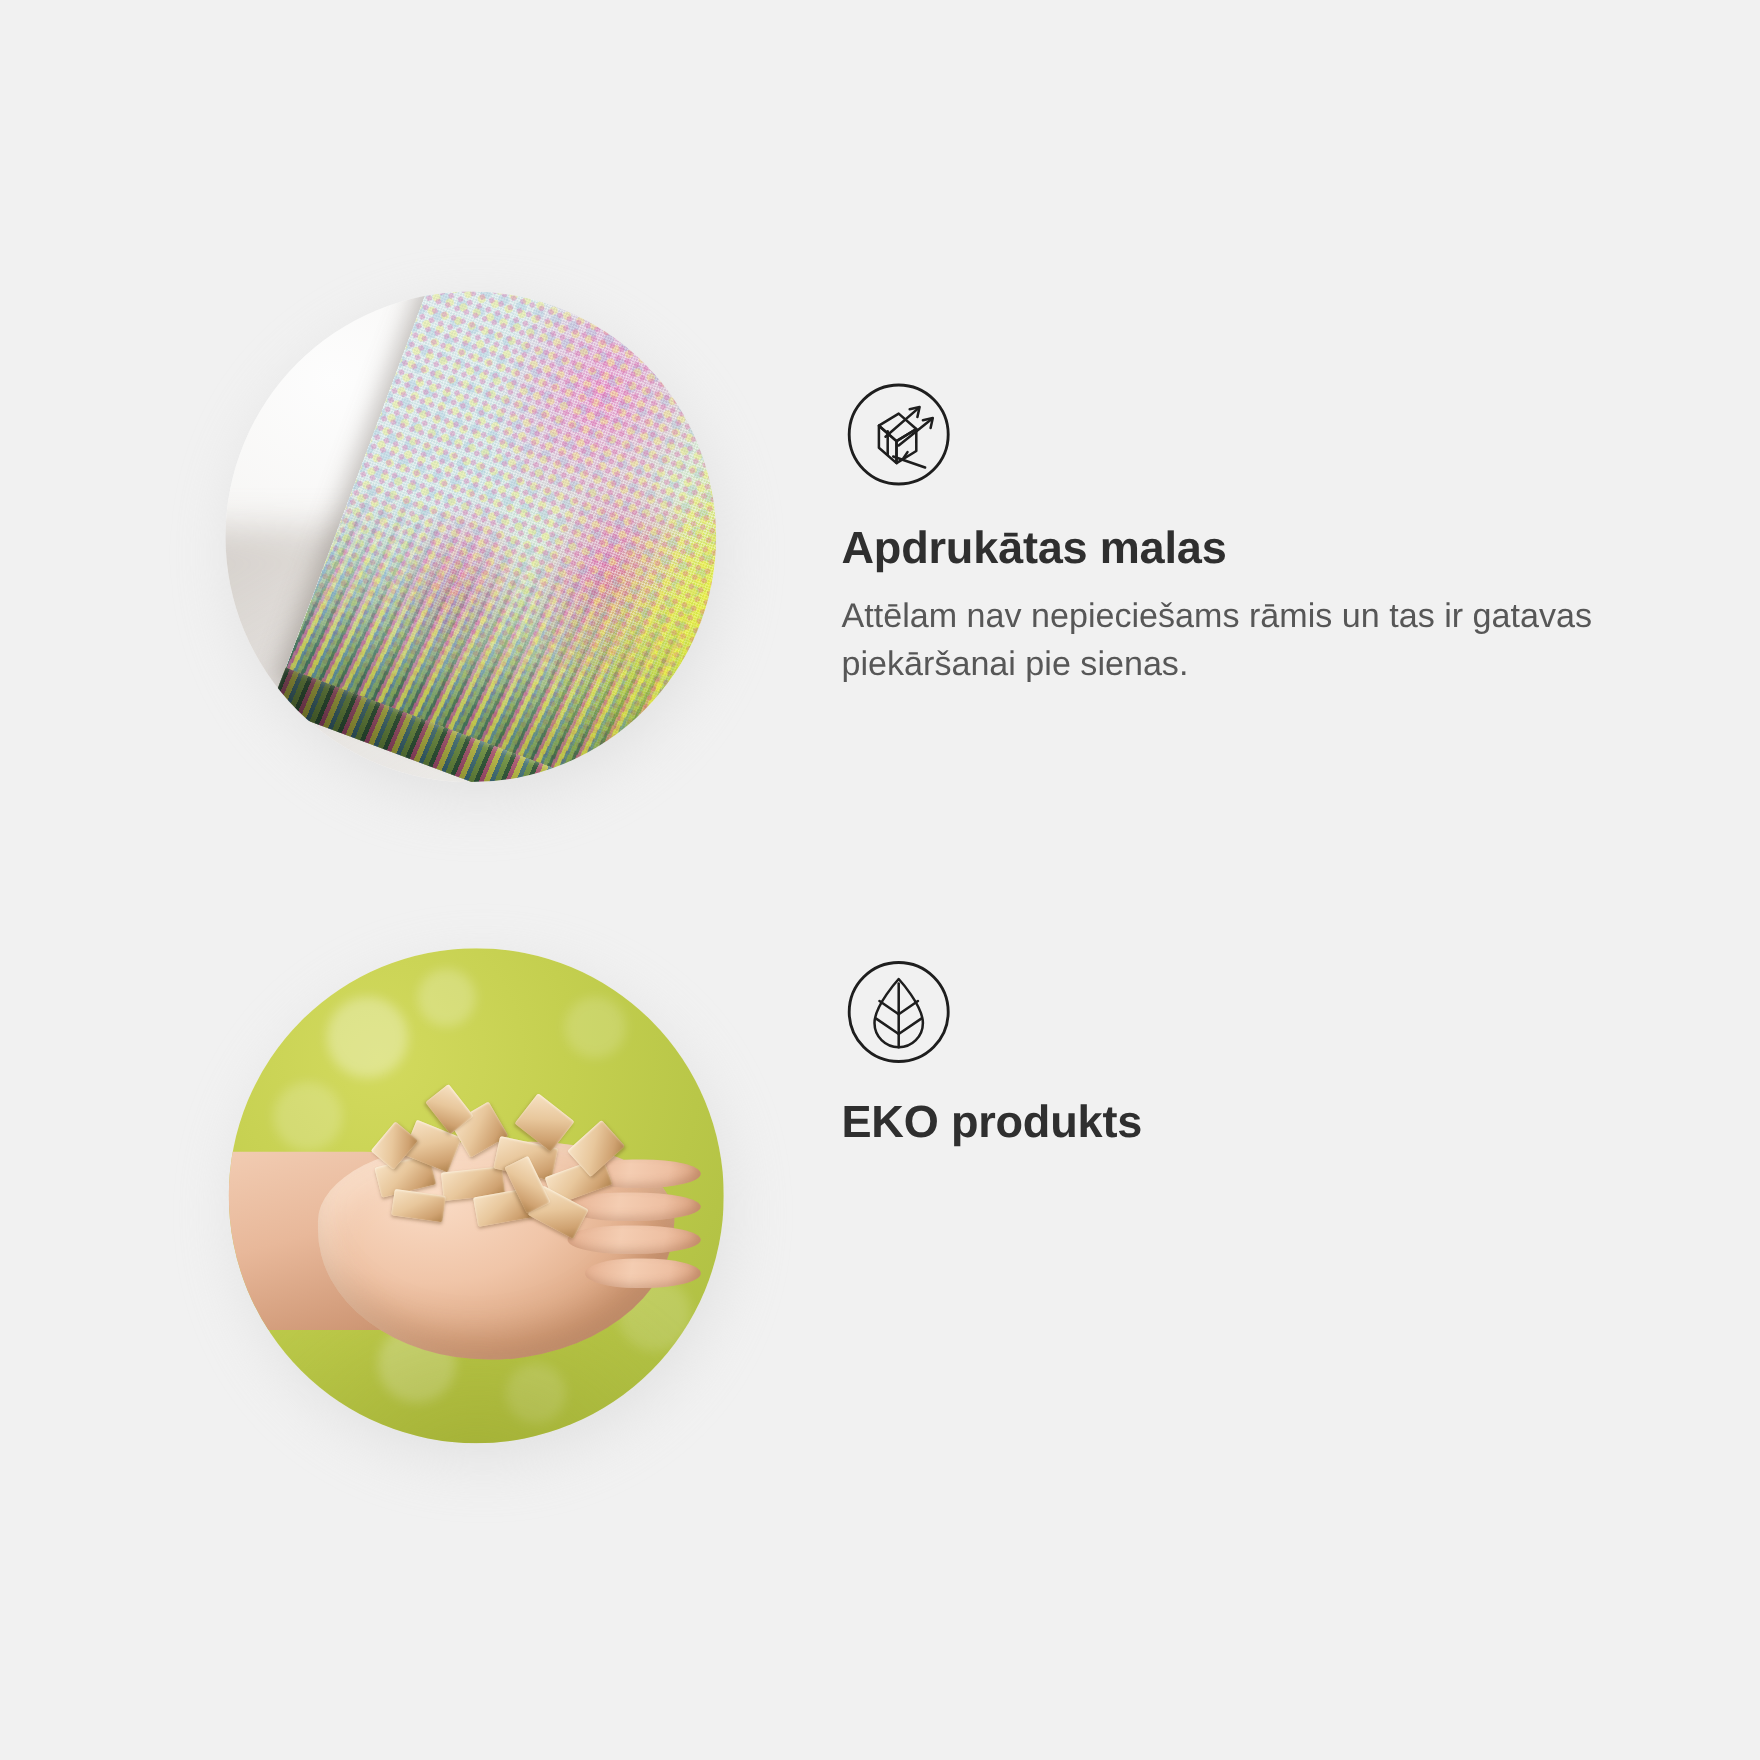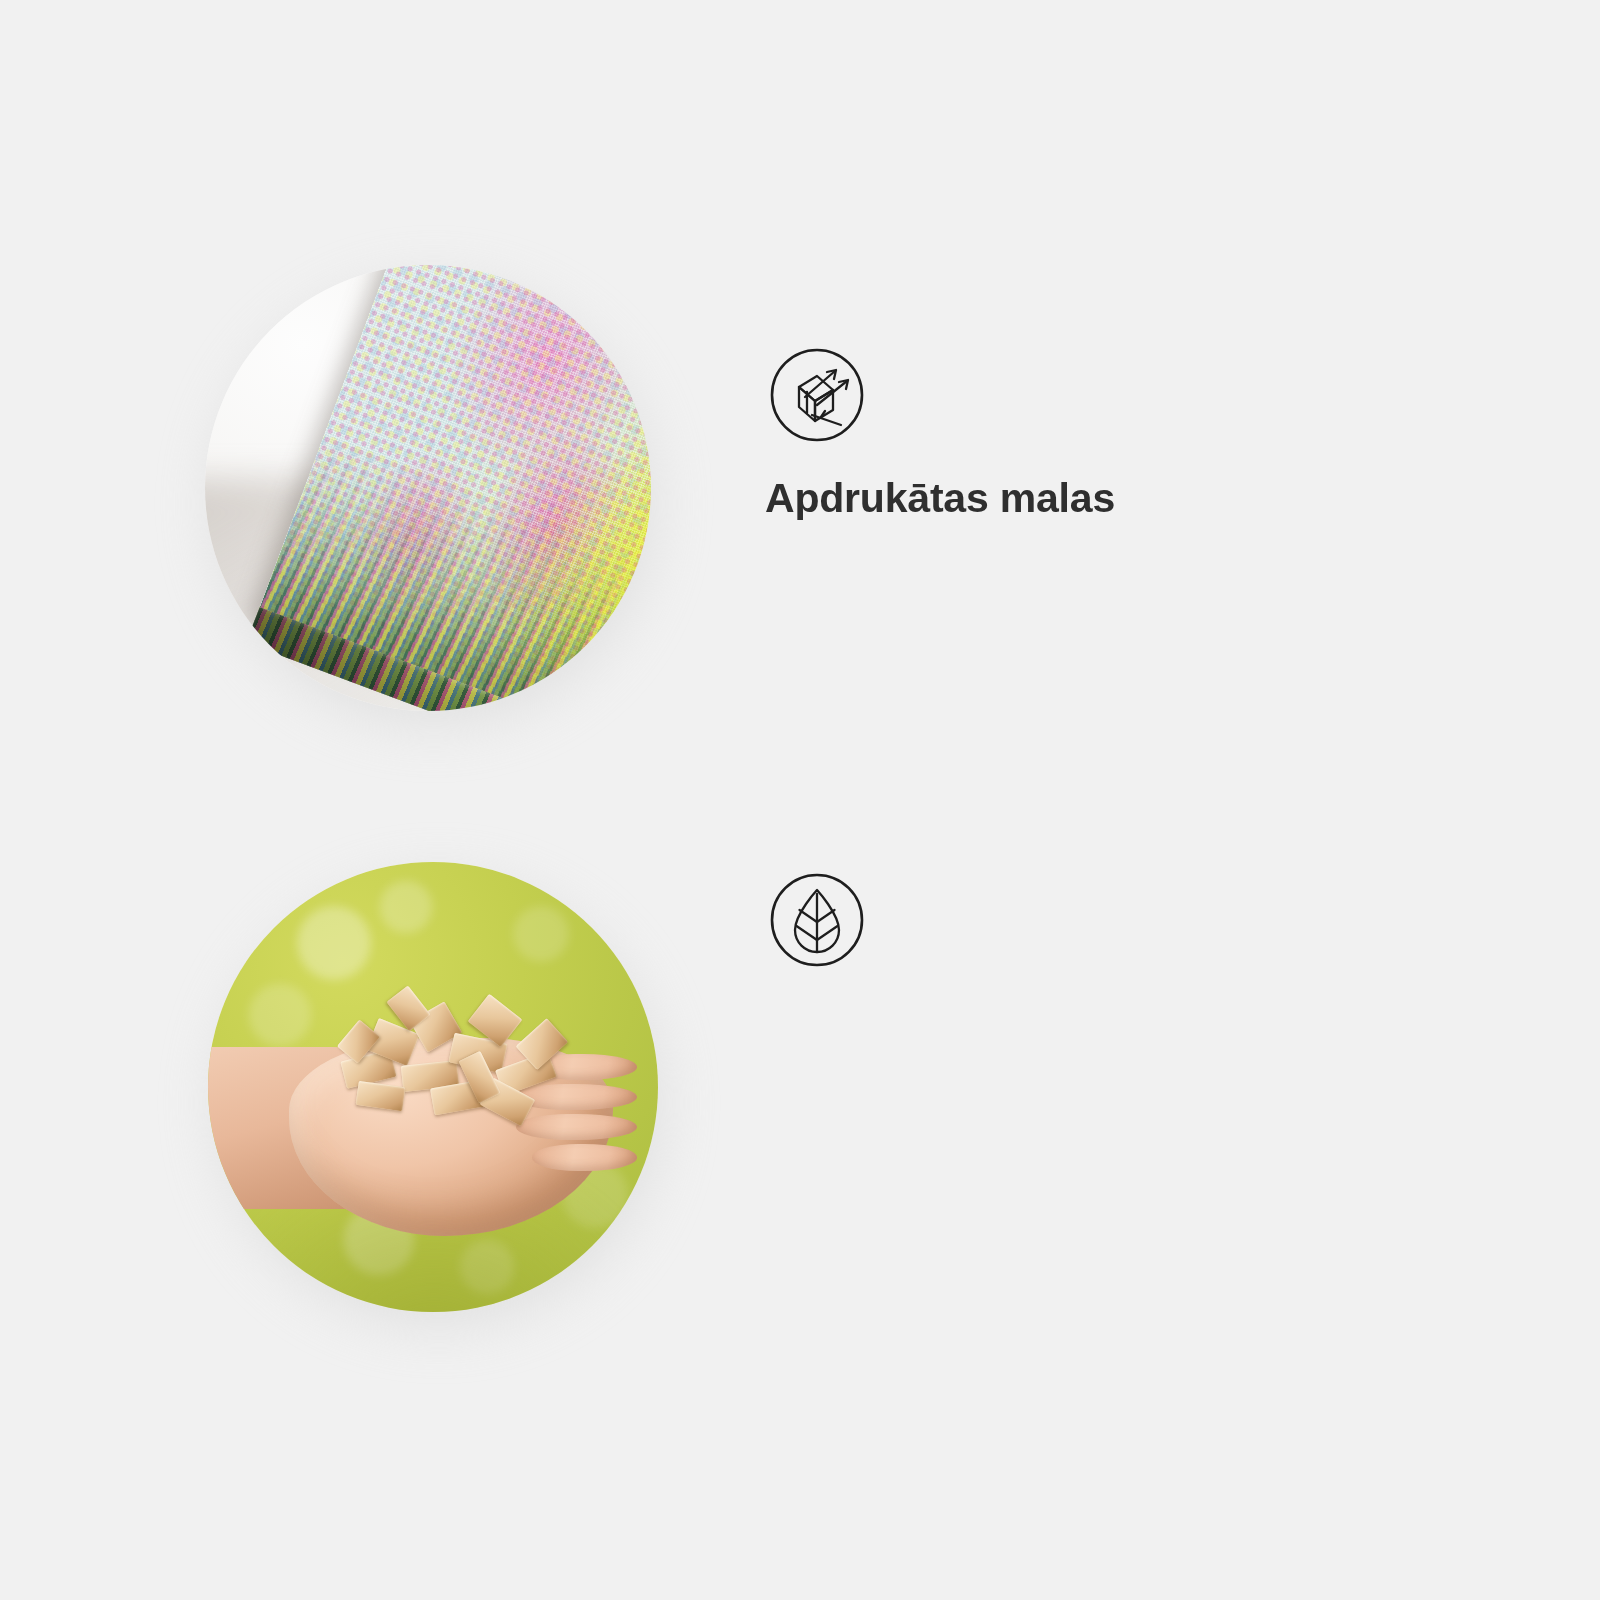--- a/index.html
+++ b/index.html
@@ -351,20 +351,21 @@
           <path d="M62 29 L71 27 L69 36"></path>
           <path d="M52 62 L82 38"></path>
           <path d="M74 39 L83 37 L81 46"></path>
           <path d="M47 72 L76 82"></path>
           <path d="M56 74 L60 68"></path>
         </svg>
       </span>
 
       <h2 class="f-title">Apdrukātas malas</h2>
 
+      <p class="f-desc">Attēlam nav nepieciešams rāmis un tas ir gatavas piekāršanai pie sienas.</p>
     </div>
   </section>
 
   <section class="feature feature-2">
 
     <div class="photo-wrap">
       <div class="photo-shadow"></div>
       <div class="photo">
         <div class="eco-scene">
           <div class="bokeh"></div>
@@ -403,17 +404,18 @@
           <circle cx="52" cy="52" r="45" stroke-width="2.6"></circle>
           <path d="M52 22 C52 22 30 46 30 62 C30 74.2 39.8 84 52 84 C64.2 84 74 74.2 74 62 C74 46 52 22 52 22 Z"></path>
           <path d="M52 26 L52 84"></path>
           <path d="M52 54 L34.5 42"></path>
           <path d="M52 54 L69.5 42"></path>
           <path d="M52 72 L31.5 58"></path>
           <path d="M52 72 L72.5 58"></path>
         </svg>
       </span>
 
+      <h2 class="f-title">EKO produkts</h2>
 
     </div>
   </section>
 
 </div>
 
 </body></html>

